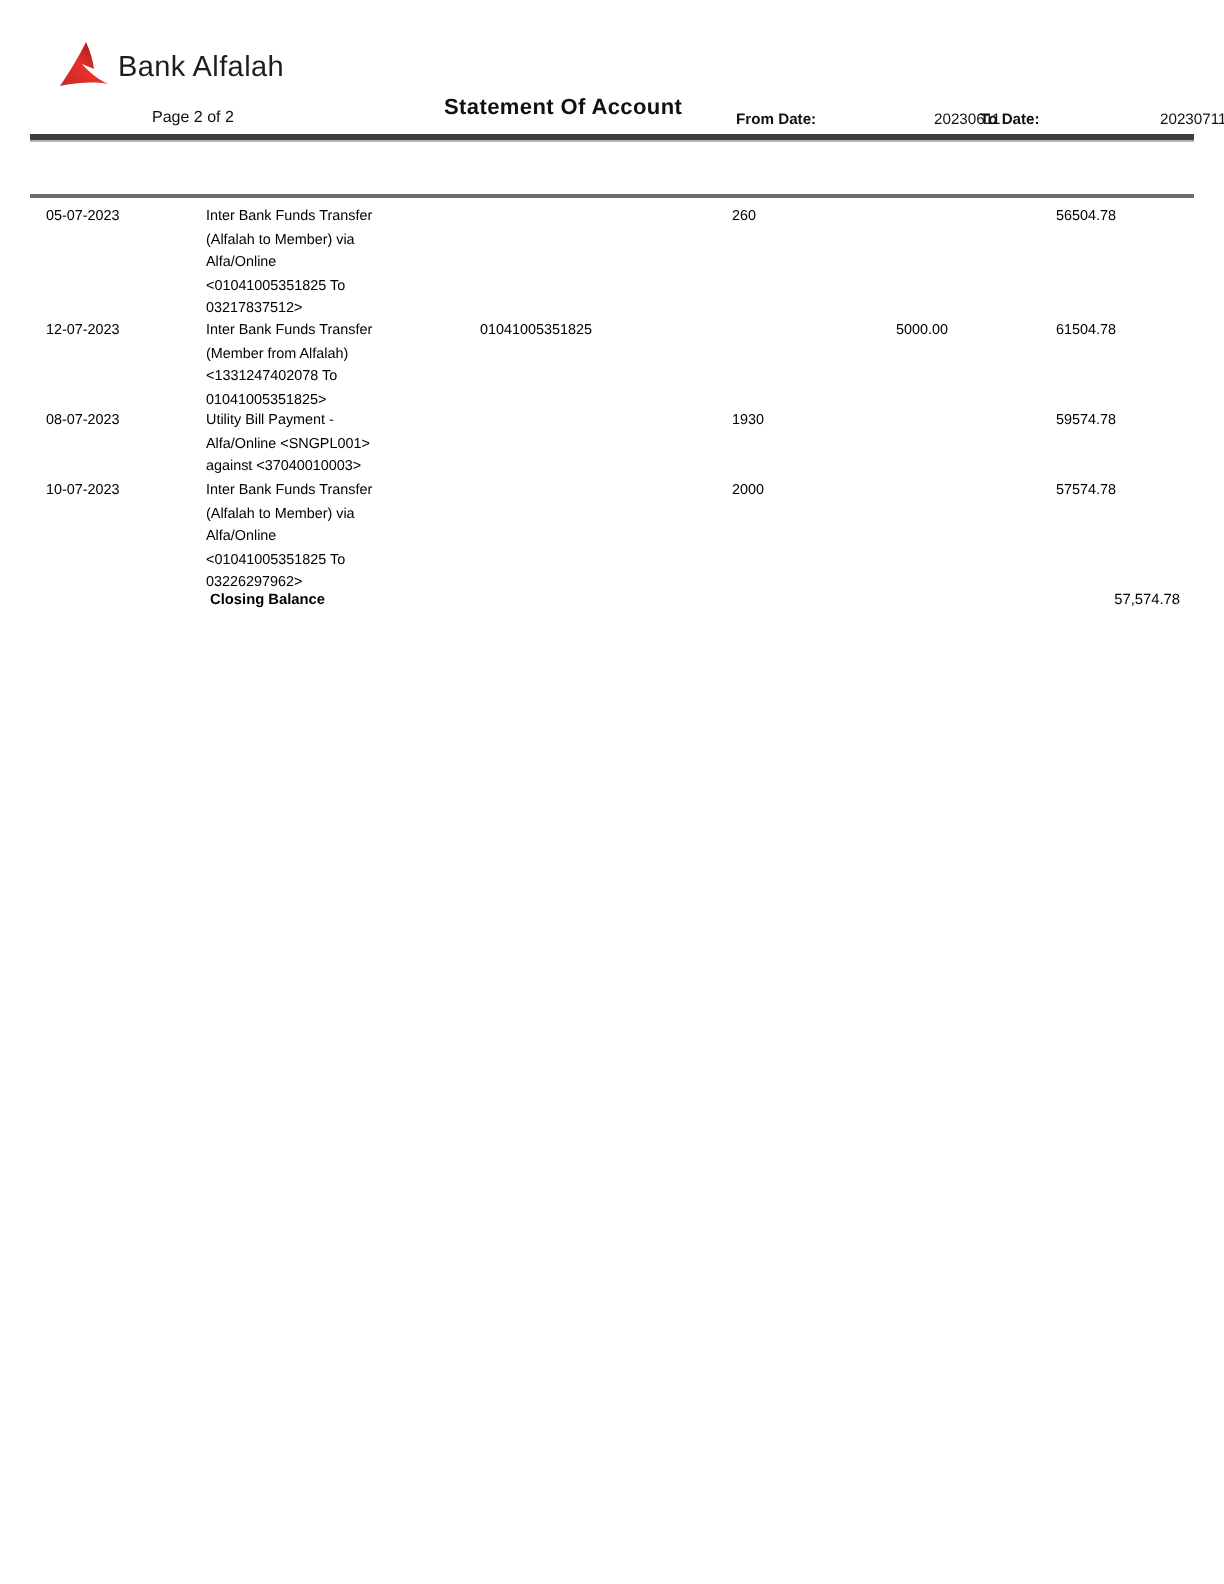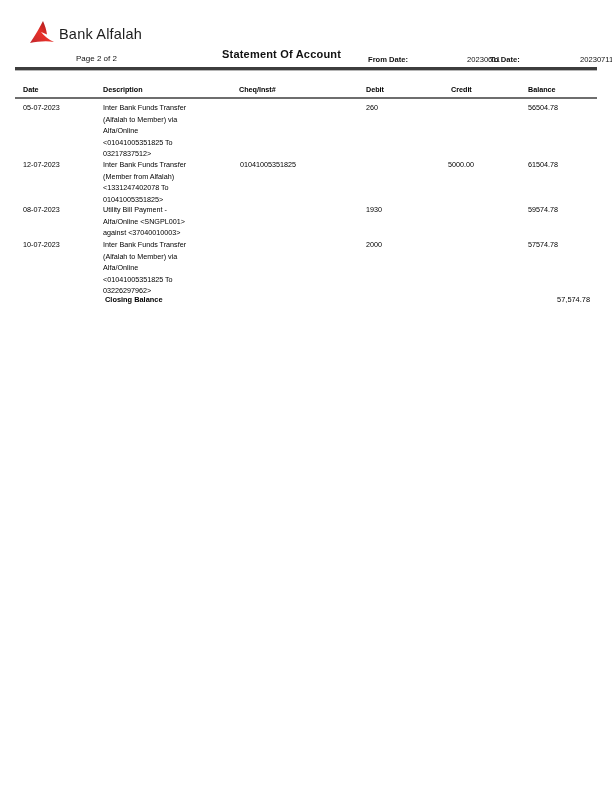--- a/index.html
+++ b/index.html
@@ -57,28 +57,20 @@
   </span>
   <span class="brand-name">Bank Alfalah</span>
   <span class="page-label">Page 2 of 2</span>
   <span class="doc-title">Statement Of Account</span>
   <span class="date-label from-label">From Date:</span>
   <span class="date-value from-value">20230611</span>
   <span class="date-label to-label">To Date:</span>
   <span class="date-value to-value">20230711</span>
   <div class="rule-thick"></div>
 
-  <div class="thead">
-    <span class="cell col-date">Date</span>
-    <span class="cell col-desc">Description</span>
-    <span class="cell col-cheq h-cheq">Cheq/Inst#</span>
-    <span class="cell col-debit">Debit</span>
-    <span class="cell col-credit h-credit">Credit</span>
-    <span class="cell col-bal">Balance</span>
-  </div>
   <div class="thead-underline"></div>
 
   <div class="trow trow-1">
     <span class="cell col-date">05-07-2023</span>
     <span class="cell col-desc">Inter Bank Funds Transfer
 (Alfalah to Member) via
 Alfa/Online
 &lt;01041005351825 To
 03217837512&gt;</span>
     <span class="cell col-cheq"></span>

